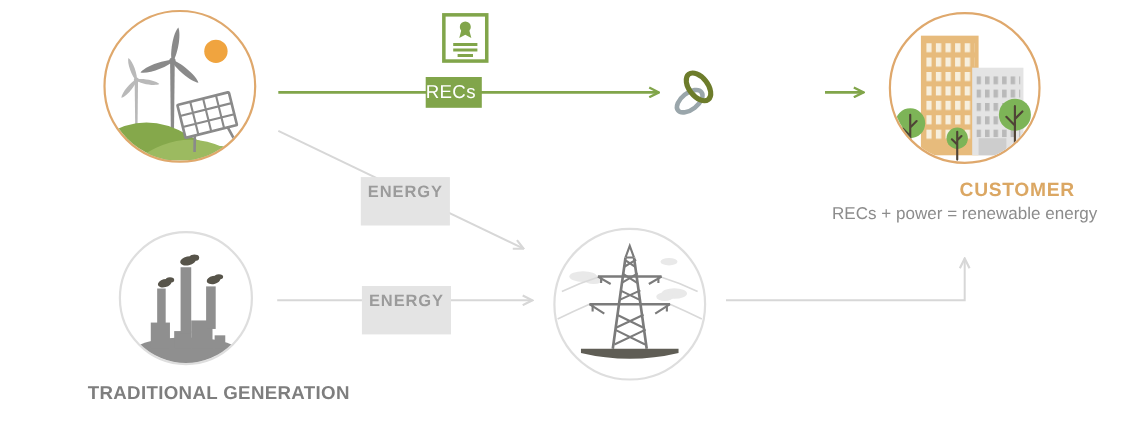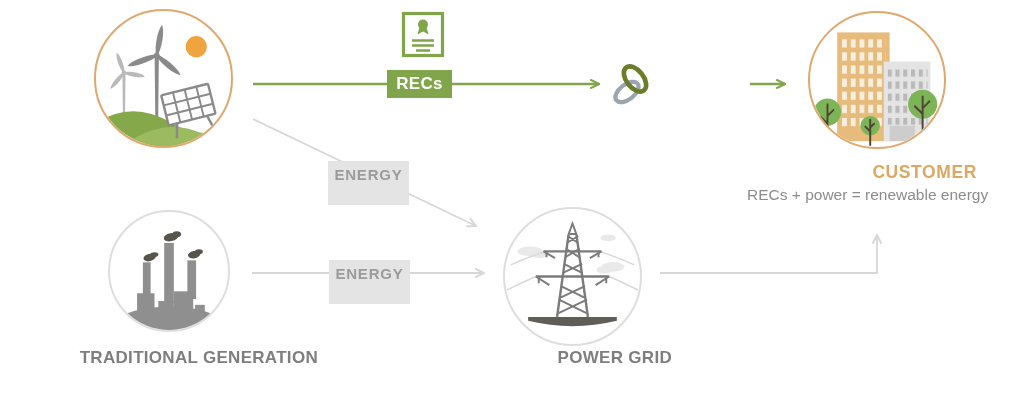--- a/index.html
+++ b/index.html
@@ -22,22 +22,22 @@
   .ring-orange{border:2px solid var(--orange-ring,#dfa86c);}
   .ring-gray{border:2px solid var(--gray-ring,#dedede);}
   #node-renewable{left:94px;top:9px;width:139px;height:139px;}
   #node-customer{left:808px;top:11px;width:138px;height:138px;}
   #node-traditional{left:108px;top:210px;width:122px;height:122px;}
   #node-power{left:503px;top:207px;width:139px;height:139px;}
   .node>svg{width:100%;height:100%;}
 
   
   .recs-box{
-    left:387px;top:70px;width:65px;height:28px;background:var(--green,#81a54a);
-    color:#fff;font-size:17px;font-weight:bold;text-align:center;line-height:28px;letter-spacing:.3px;
+    left:387px;top:70px;width:51px;height:28px;background:var(--green,#81a54a);
+    color:#fff;font-size:17px;font-weight:normal;text-align:left;line-height:28px;letter-spacing:.3px;
   }
   .energy-box{
     width:81px;height:44px;background:var(--energy-box-bg,#e4e4e4);
     color:var(--energy-text,#9b9b9b);font-size:15px;font-weight:bold;text-align:center;line-height:27px;letter-spacing:.8px;
   }
   #energy-top{left:328px;top:161px;}
   #energy-bottom{left:329px;top:260px;}
 
   
   #cert{left:401px;top:11px;width:44px;height:47px;}
@@ -51,21 +51,21 @@
   .loop-gray{stroke:#9aa6ab;fill:none;stroke-width:4.2;}
   #brand-text{margin-left:2px;}
   #brand-name{font-size:21px;font-weight:bold;color:var(--brand-olive,#6d7c2b);line-height:21px;letter-spacing:-.2px;}
   #brand-subname{font-size:14.5px;color:var(--brand-gray,#9eb5c0);line-height:15px;margin-top:1px;padding-left:7px;letter-spacing:.8px;}
 
   
   .node-label{position:absolute;font-weight:bold;color:var(--node-label,#7e7e7e);font-size:17px;text-align:right;letter-spacing:.3px;}
   #label-traditional{left:18px;top:348px;width:300px;}
   #label-power{left:472px;top:348px;width:200px;}
   #label-customer{left:777px;top:162px;width:200px;color:var(--customer-label,#dba763);font-size:17.5px;letter-spacing:.6px;}
-  #customer-subtitle{left:747px;top:186px;width:260px;color:var(--subtitle,#8c8c8c);font-size:15.5px;}
+  #customer-subtitle{left:747px;top:186px;width:260px;text-align:center;color:var(--subtitle,#8c8c8c);font-size:15.5px;}
 
   
   .f-sun{fill:var(--sun,#f0a43f);}
   .f-turb{fill:var(--turbine-gray,#8a8a8a);}
   .f-turb-l{fill:var(--turbine-light,#b9b9b9);}
   .st-turb{stroke:var(--turbine-gray,#8a8a8a);fill:#fff;}
   .f-hill-b{fill:var(--hill-back,#85a84b);}
   .f-hill-f{fill:var(--hill-front,#9cba60);}
   .f-fact{fill:var(--factory-gray,#8f8f8f);}
   .f-smoke{fill:var(--smoke-dark,#57544a);}
@@ -220,15 +220,14 @@
         <path style="stroke-width:2.5" d="M54,112 L66,26 M86,112 L74,26"></path>
         <path d="M66,26 L74,26 M66,26 L70,15 L74,26"></path>
         <path d="M55.5,108 L85,94 M84.5,108 L56,94 M57.5,92 L83,80 M82.5,92 L58,80 M60.5,66 L80,57 M79.5,66 L61,57 M62.5,50 L77.5,41 M77,50 L63,41 M64.5,35 L76,28 M75.5,35 L65,28"></path>
         <path style="stroke-width:2.4" d="M32,70 L108,70 M40,44 L100,44"></path>
         <path d="M32,70 L46,79 M108,70 L94,79 M40,44 L52,51 M100,44 L88,51"></path>
         <path d="M35,70 L35,77 M105,70 L105,77 M43,44 L43,50 M97,44 L97,50"></path>
       </g>
       <path class="f-ground" d="M24,112 L116,112 L116,116 Q70,127 24,116 Z"></path>
     </svg>
   </div>
-  <div id="label-power" class="node-label">POWER GRID</div>
 
 </div>
 
 </body></html>

